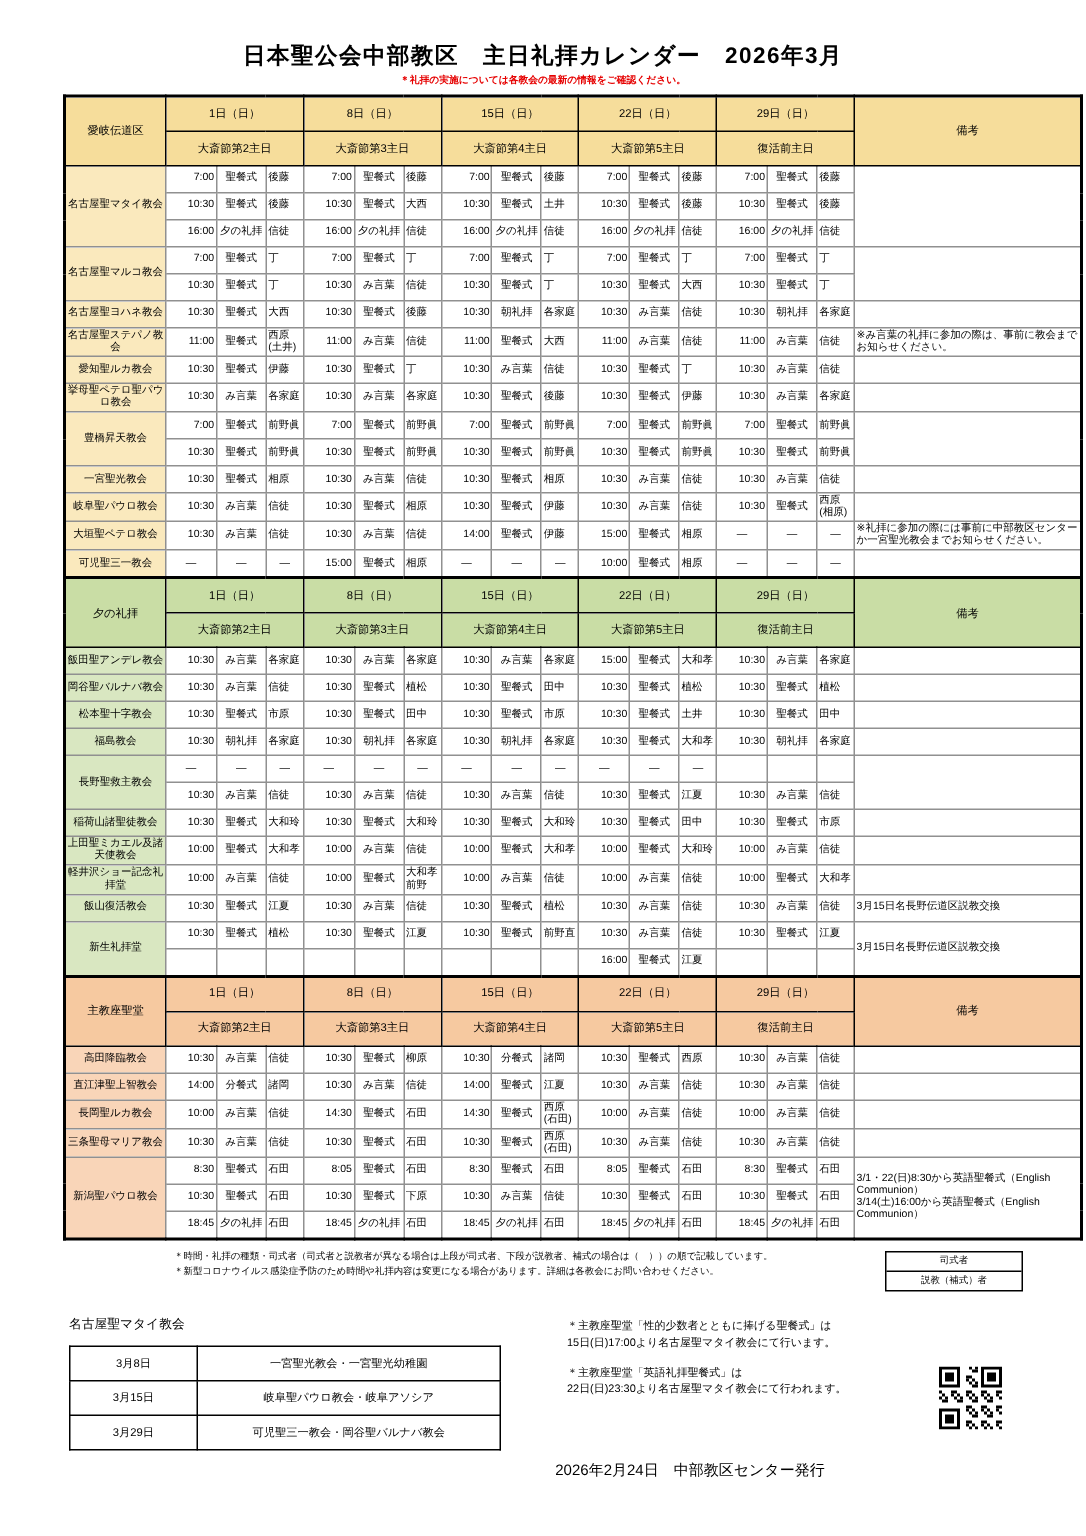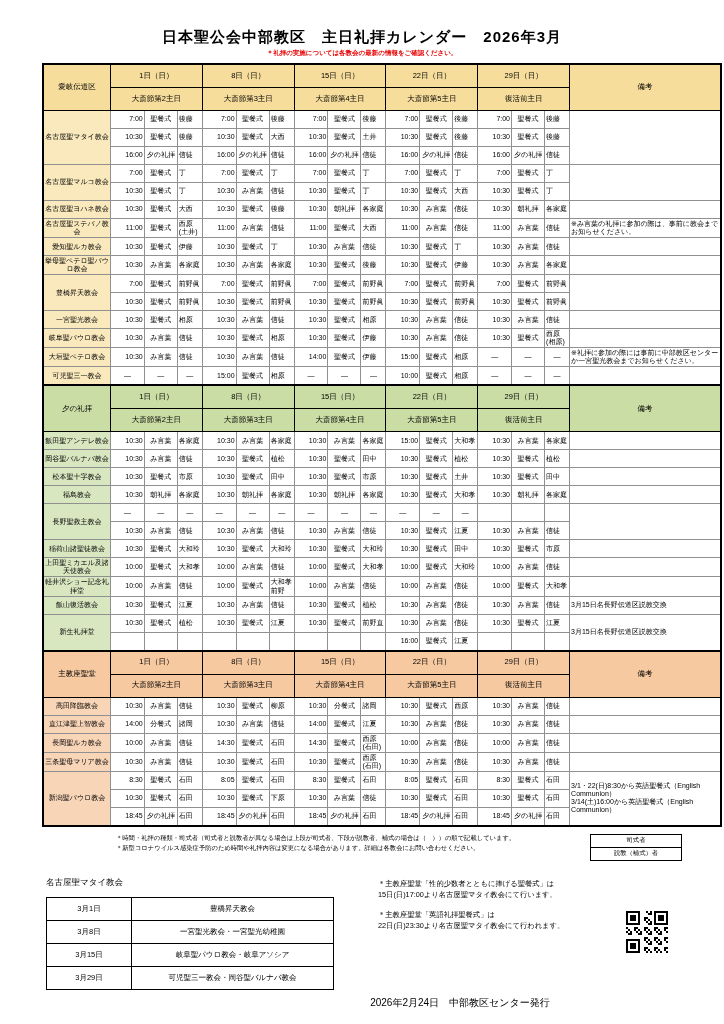--- a/index.html
+++ b/index.html
@@ -813,24 +813,20 @@
       <div>司式者</div>
       <div>説教（補式）者</div>
     </div>
   </div>
 
   <div class="bottom">
     <div class="left-col">
       <div class="ititle">名古屋聖マタイ教会</div>
       <table class="itab">
           <tbody>
-            <tr>
-              <td class="idate">3月1日</td>
-              <td class="ichurch">豊橋昇天教会</td>
-            </tr>
             <tr>
               <td class="idate">3月8日</td>
               <td class="ichurch">一宮聖光教会・一宮聖光幼稚園</td>
             </tr>
             <tr>
               <td class="idate">3月15日</td>
               <td class="ichurch">岐阜聖パウロ教会・岐阜アソシア</td>
             </tr>
             <tr>
               <td class="idate">3月29日</td>

